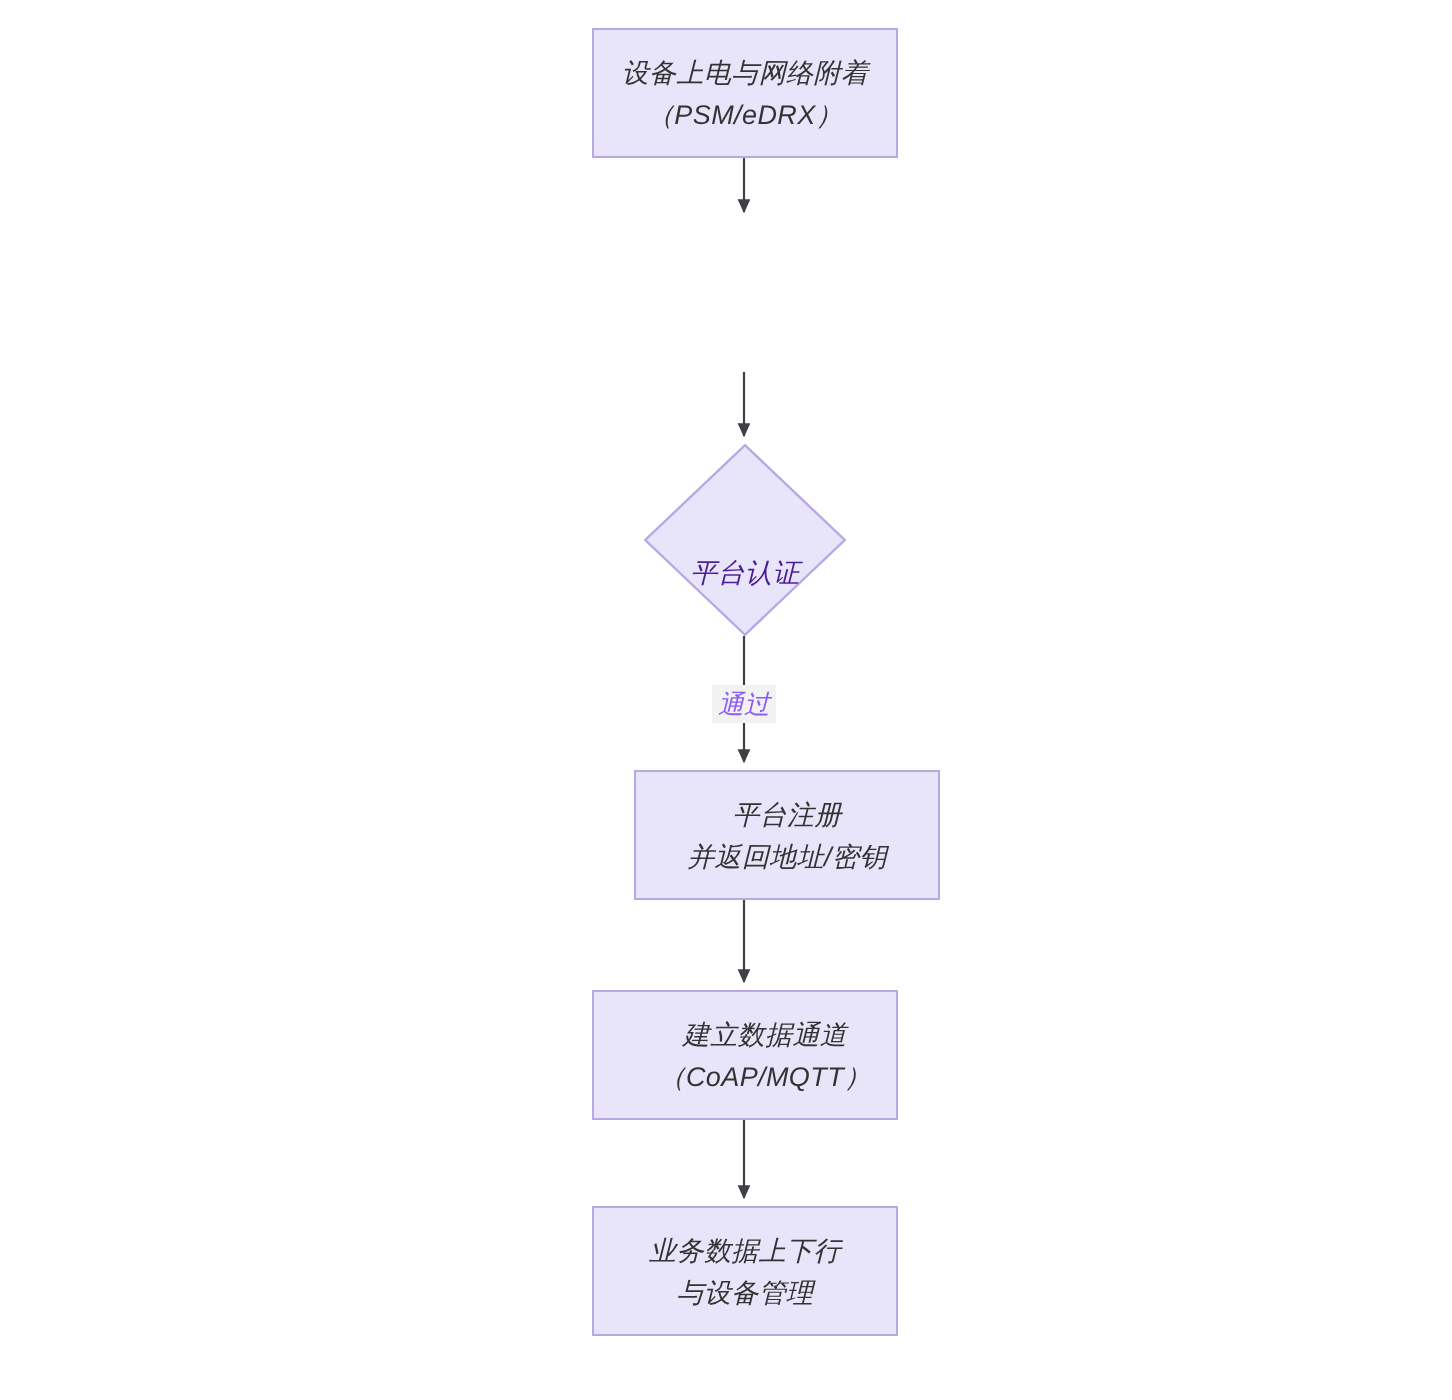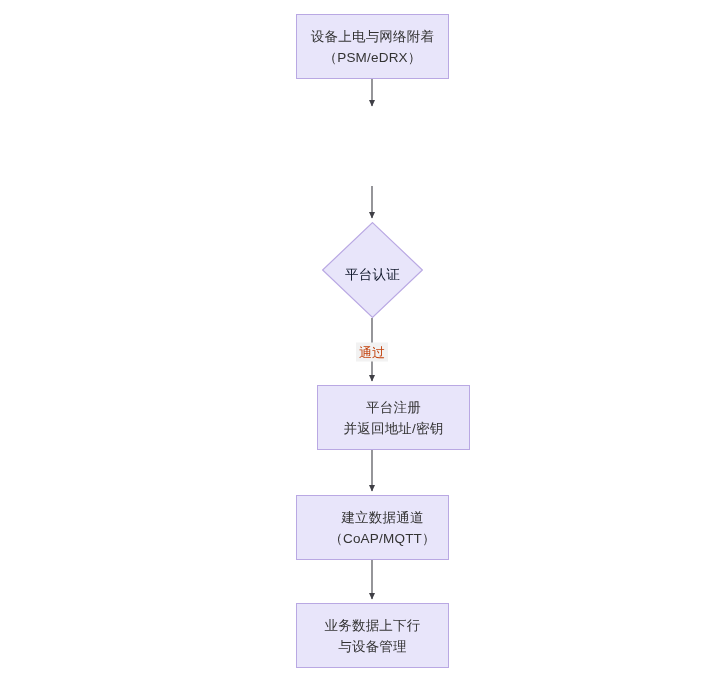--- a/index.html
+++ b/index.html
@@ -11,20 +11,21 @@
     width: 726px;
     height: 700px;
     background: #ffffff;
     font-family: "Liberation Sans", "DejaVu Sans", sans-serif;
     overflow: hidden;
   }
   #flow-canvas {
     position: relative;
     width: 726px;
     height: 700px;
+    font-style: italic;
   }
 
   
   .edge-layer {
     position: absolute;
     left: 0;
     top: 0;
     width: 726px;
     height: 700px;
   }
@@ -55,39 +56,39 @@
   .node-diamond-shape {
     position: absolute;
     left: 0;
     top: 0;
     width: 100%;
     height: 100%;
   }
   .node-diamond-text {
     position: absolute;
     left: 0;
-    top: 4px;
+    top: 16px;
     width: 100%;
     height: 100%;
     display: flex;
     align-items: center;
     justify-content: center;
-    color: #0f172a;
+    color: #4c1d95;
     font-size: 13.5px;
     line-height: 21px;
     text-align: center;
     letter-spacing: 0.2px;
   }
 
   
   .edge-label {
     position: absolute;
     transform: translate(-50%, -50%);
     background: #f2f2f2;
-    color: #c2410c;
+    color: #8b5cf6;
     font-size: 13px;
     line-height: 17px;
     padding: 1px 3px;
     white-space: nowrap;
   }
 </style>
 </head>
 <body>
 
 <div id="flow-canvas">

